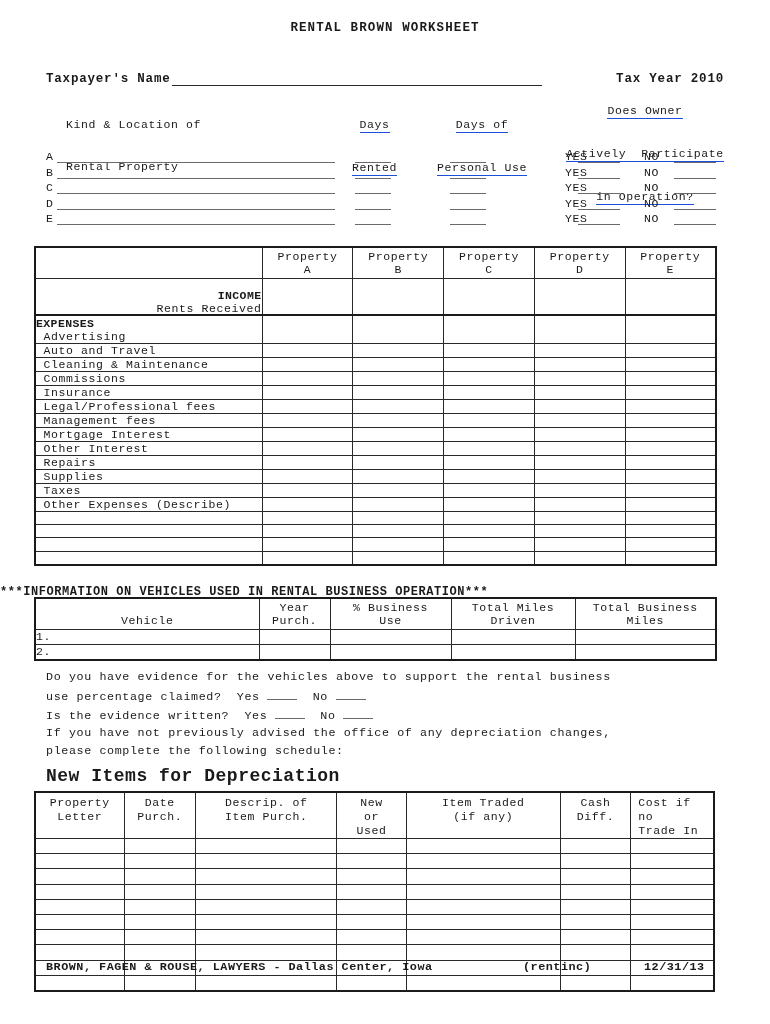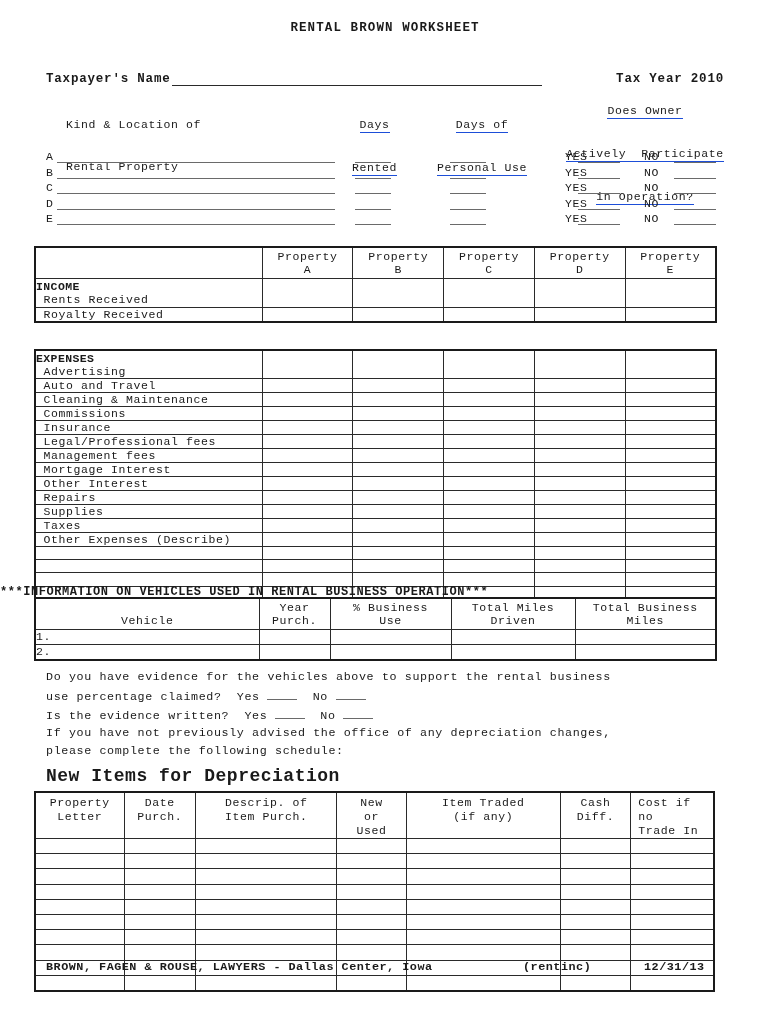--- a/index.html
+++ b/index.html
@@ -148,24 +148,24 @@
     letter-spacing: 0.4px;
   }
   .ctr { text-align: center; }
 
   
   #income-table { left: 34px; top: 246px; width: 681px; }
   #income-table col.c0 { width: 227px; }
   #income-table col.cp { width: 90.8px; }
   #income-table td { height: 13px; }
   #income-table .hdr { height: 28px; padding-top: 2px; }
-  #income-table .inc-head { height: 27px; padding-top: 1px; }
-
-  
-  #expenses-table { left: 34px; top: 349px; width: 681px; }
+  #income-table .inc-head { height: 27px; padding-top: 10px; text-align: right; }
+
+  
+  #expenses-table { left: 34px; top: 314px; width: 681px; }
   #expenses-table col.c0 { width: 227px; }
   #expenses-table col.cp { width: 90.8px; }
   #expenses-table td { height: 12.2px; }
   #expenses-table .exp-head { height: 26px; padding-top: 1px; }
 
   
   .vehicles-title {
     position: absolute;
     top: 585px;
     left: 0; right: 0;

